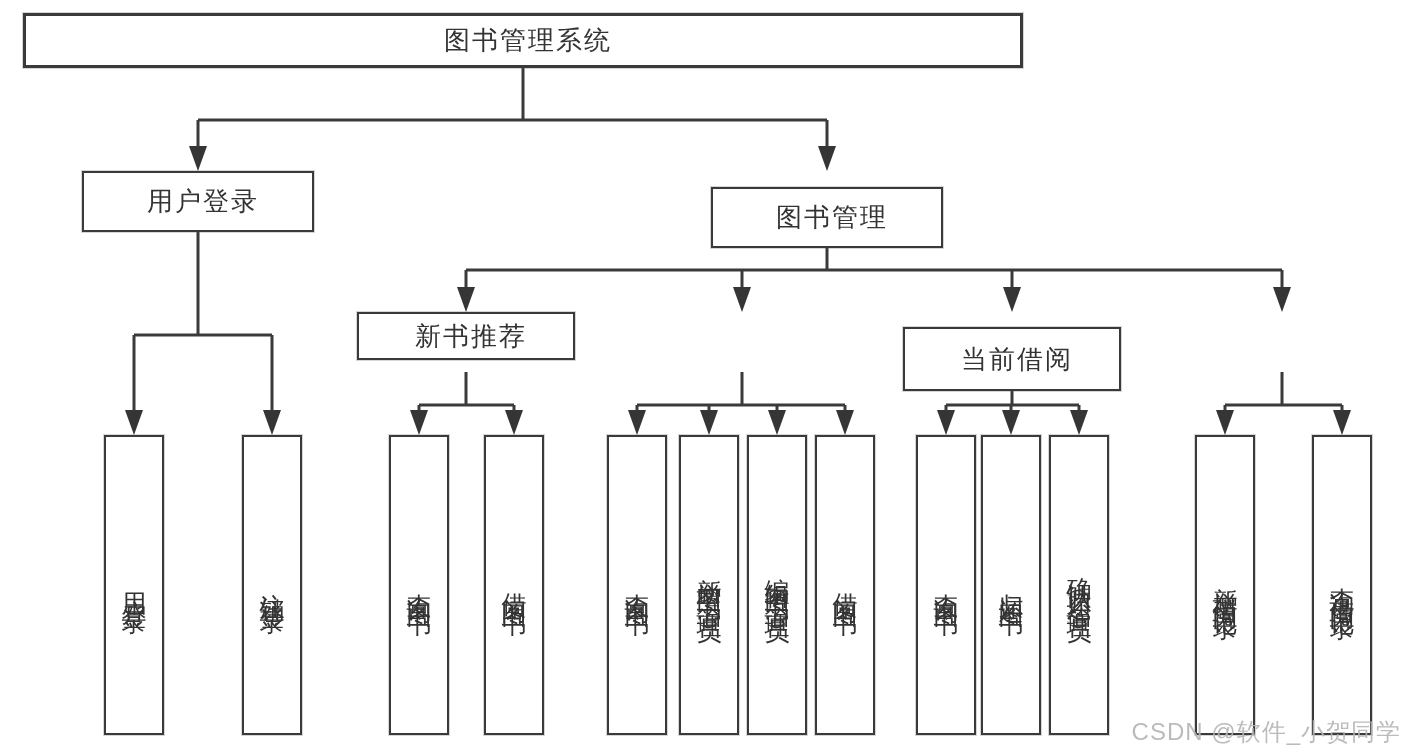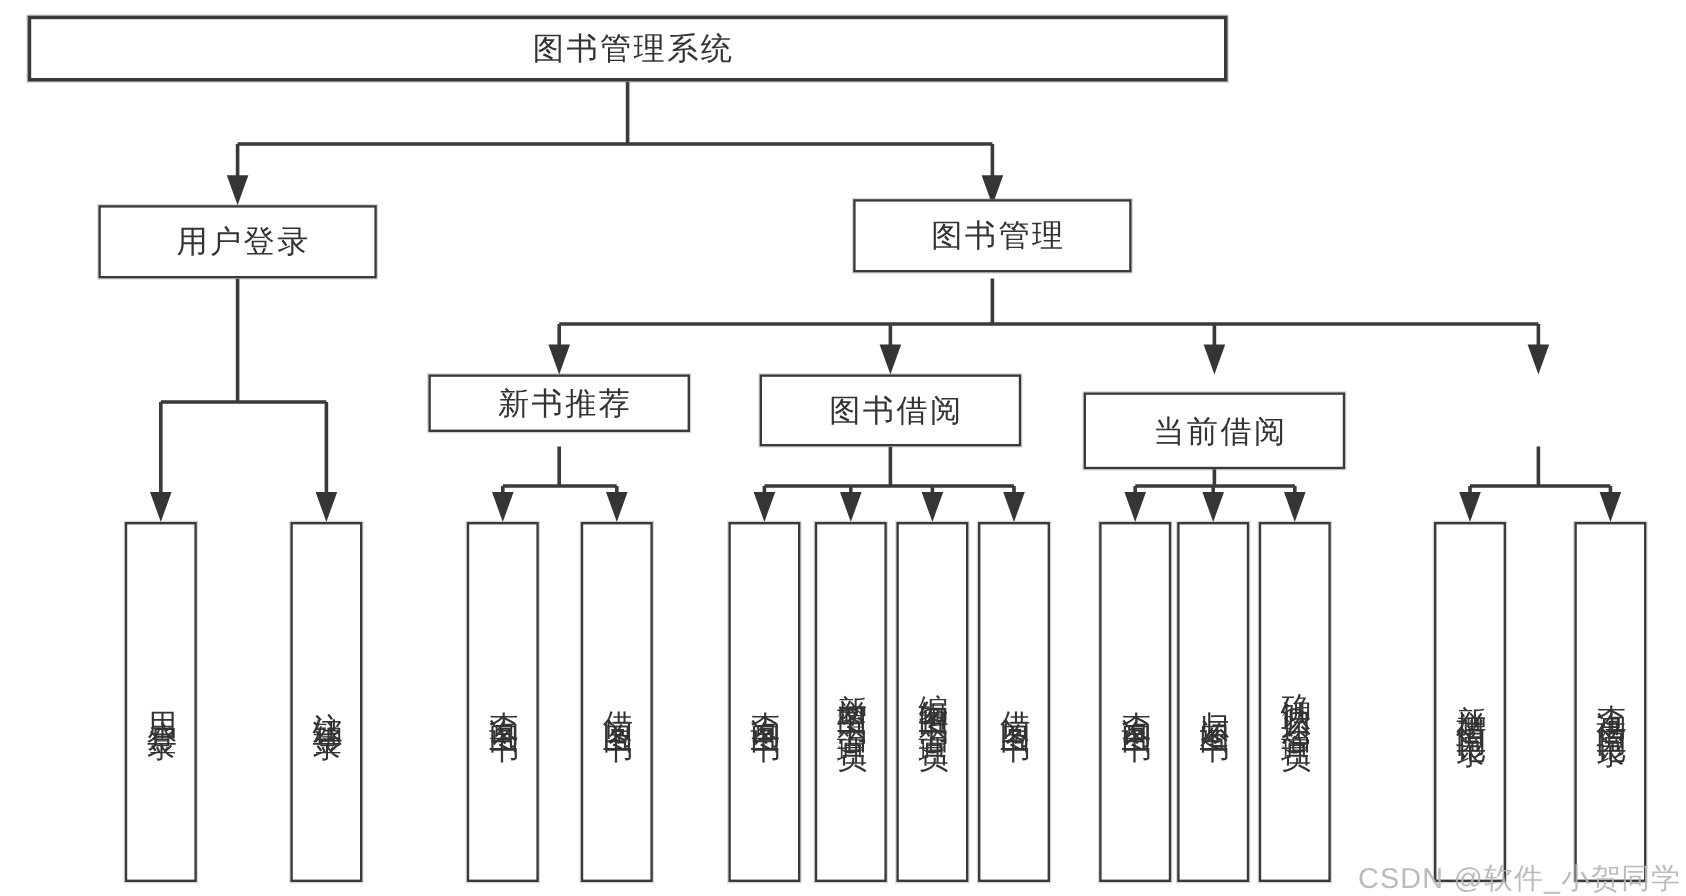--- a/index.html
+++ b/index.html
@@ -115,29 +115,26 @@
     <polygon class="arrow" points="1333,410 1351,410 1342,435"></polygon>
   </svg>
 
   <div class="box h root" style="left:23px; top:13px; width:1000px; height:55px;">
     <span>图书管理系统</span>
   </div>
 
   <div class="box h" style="left:82px; top:171px; width:232px; height:61px;">
     <span>用户登录</span>
   </div>
-  <div class="box h" style="left:711px; top:166px; width:232px; height:61px;">
+  <div class="box h" style="left:711px; top:187px; width:232px; height:61px;">
     <span>图书管理</span>
   </div>
 
   <div class="box h" style="left:357px; top:312px; width:218px; height:48px;">
     <span>新书推荐</span>
-  </div>
-  <div class="box h" style="left:633px; top:312px; width:218px; height:60px;">
-    <span>图书借阅</span>
   </div>
   <div class="box h" style="left:903px; top:327px; width:218px; height:64px;">
     <span>当前借阅</span>
   </div>
 
   <div class="box v" style="left:104px; top:435px; width:60px; height:300px;">
     <span class="vlabel">用户登录</span>
   </div>
   <div class="box v" style="left:242px; top:435px; width:60px; height:300px;">
     <span class="vlabel">注销登录</span>

